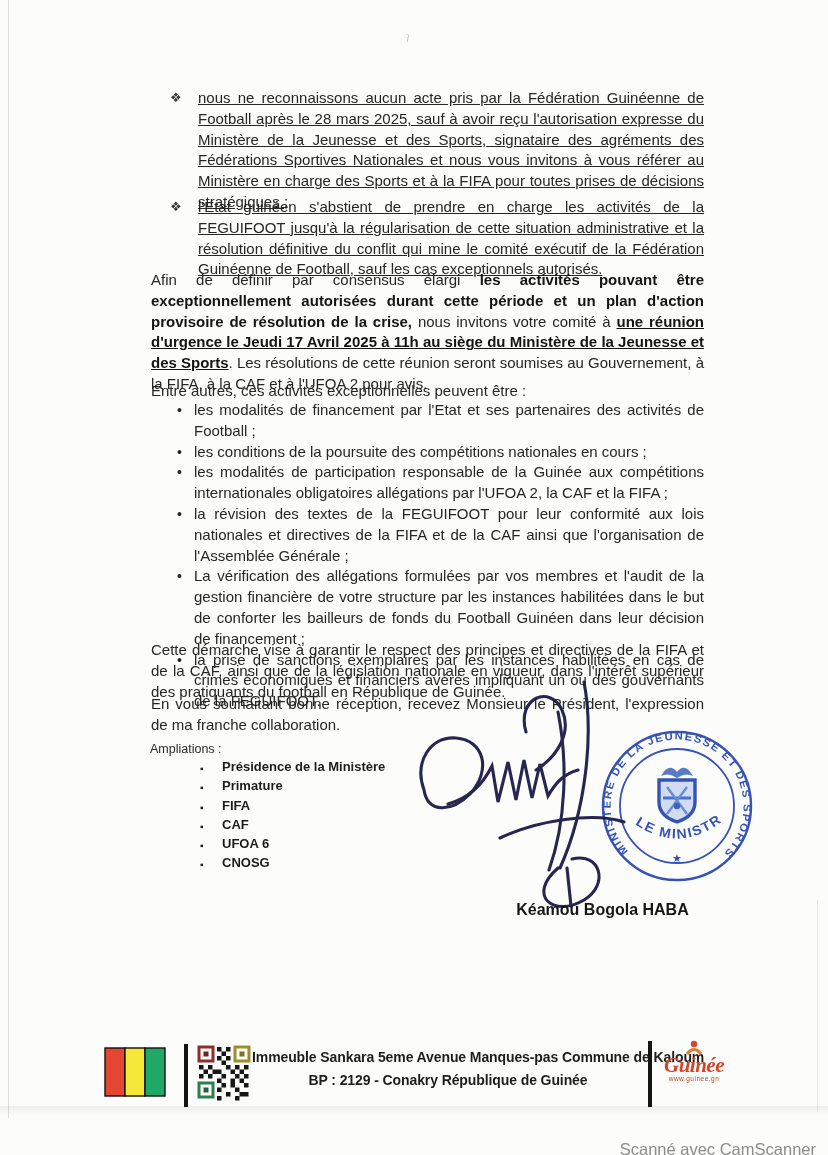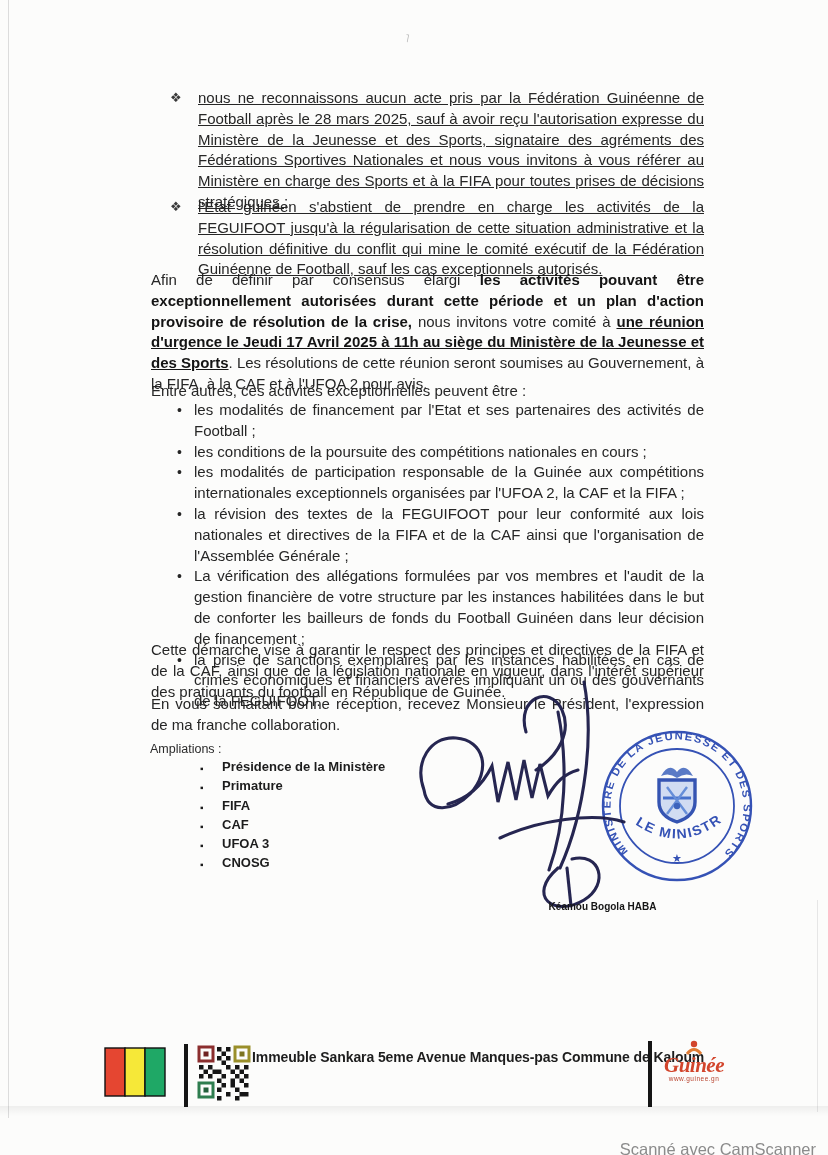--- a/index.html
+++ b/index.html
@@ -27,21 +27,21 @@
   .dot-item .txt{flex:1;}
 
   .ampl-title{position:absolute;left:150px;top:742px;font-size:12.5px;color:#2a2a2a;}
   .ampl-list{position:absolute;left:200px;top:758px;font-size:13px;line-height:17.3px;font-weight:bold;color:#1c1c1c;}
   .ampl-item{display:flex;}
   .ampl-item .mark{width:22px;flex:0 0 22px;font-size:10px;padding-top:2px;}
 
   .sig-svg{position:absolute;left:408px;top:670px;z-index:3;}
   .stamp-svg{position:absolute;left:597px;top:726px;z-index:2;opacity:.93;}
   .signatory{position:absolute;left:495px;top:901px;width:215px;text-align:center;
-    font-weight:bold;font-size:10px;color:#161616;z-index:4;}
+    font-weight:bold;font-size:16px;color:#161616;z-index:4;}
 
   .footer{position:absolute;left:0;top:1038px;width:828px;height:72px;}
   .flag-svg{position:absolute;left:104px;top:9px;}
   .f-div1{position:absolute;left:184px;top:6px;width:4px;height:63px;background:#151515;}
   .qr-svg{position:absolute;left:197px;top:5px;}
   .address{position:absolute;left:252px;top:8px;width:392px;text-align:center;
     font-size:14px;font-weight:bold;line-height:22.5px;color:#1d1d1d;letter-spacing:-0.1px;white-space:nowrap;}
   .f-div2{position:absolute;left:648px;top:3px;width:4px;height:66px;background:#151515;}
   .g-logo{position:absolute;left:654px;top:2px;width:80px;text-align:center;}
   .g-logo .fig{height:15px;}
@@ -79,21 +79,21 @@
     <div class="dot-item">
       <span class="mark">•</span>
       <span class="txt just">les modalités de financement par l'Etat et ses partenaires des activités de Football ;</span>
     </div>
     <div class="dot-item">
       <span class="mark">•</span>
       <span class="txt just">les conditions de la poursuite des compétitions nationales en cours ;</span>
     </div>
     <div class="dot-item">
       <span class="mark">•</span>
-      <span class="txt just">les modalités de participation responsable de la Guinée aux compétitions internationales exceptionnels organisées par l'UFOA 2, la CAF et la FIFA ;</span>
+      <span class="txt just">les modalités de participation responsable de la Guinée aux compétitions internationales obligatoires allégations par l'UFOA 2, la CAF et la FIFA ;</span>
     </div>
     <div class="dot-item">
       <span class="mark">•</span>
       <span class="txt just">la révision des textes de la FEGUIFOOT pour leur conformité aux lois nationales et directives de la FIFA et de la CAF ainsi que l'organisation de l'Assemblée Générale ;</span>
     </div>
     <div class="dot-item">
       <span class="mark">•</span>
       <span class="txt just">La vérification des allégations formulées par vos membres et l'audit de la gestion financière de votre structure par les instances habilitées dans le but de conforter les bailleurs de fonds du Football Guinéen dans leur décision de financement ;</span>
     </div>
     <div class="dot-item">
@@ -118,21 +118,21 @@
     <div class="ampl-item">
       <span class="mark">▪</span>
       <span>FIFA</span>
     </div>
     <div class="ampl-item">
       <span class="mark">▪</span>
       <span>CAF</span>
     </div>
     <div class="ampl-item">
       <span class="mark">▪</span>
-      <span>UFOA 3</span>
+      <span>UFOA 6</span>
     </div>
     <div class="ampl-item">
       <span class="mark">▪</span>
       <span>CNOSG</span>
     </div>
   </div>
 
   <svg class="sig-svg" width="280" height="242" viewBox="0 0 280 242">
     <g fill="none" stroke="#1b1b48" stroke-width="3.1" stroke-linecap="round" opacity="0.95">
       <path d="M16,120 C6,92 22,66 48,68 C76,70 84,100 62,124 C44,142 20,144 16,120"></path>
@@ -219,20 +219,21 @@
         <rect x="47" y="40" width="4.5" height="4.5"></rect>
           <rect x="42.5" y="49" width="4.5" height="4.5"></rect>
         <rect x="33.5" y="40" width="4.5" height="4.5"></rect>
           <rect x="20" y="53" width="4.5" height="4.5"></rect>
         <rect x="47" y="49" width="4.5" height="4.5"></rect>
           <rect x="38" y="53" width="4.5" height="4.5"></rect>
       </g>
     </svg>
     <div class="address">
       <div>Immeuble Sankara 5eme Avenue Manques-pas Commune de Kaloum</div>
+      <div>BP : 2129 - Conakry République de Guinée</div>
     </div>
     <div class="f-div2"></div>
     <div class="g-logo">
       <div class="fig">
         <svg width="20" height="15" viewBox="0 0 20 15">
           <circle cx="10" cy="4" r="3.2" fill="#d2452c"></circle>
           <path d="M3,14 Q10,5 17,14" stroke="#e07b35" stroke-width="3" fill="none"></path>
         </svg>
       </div>
       <div class="word">Guinée</div>

